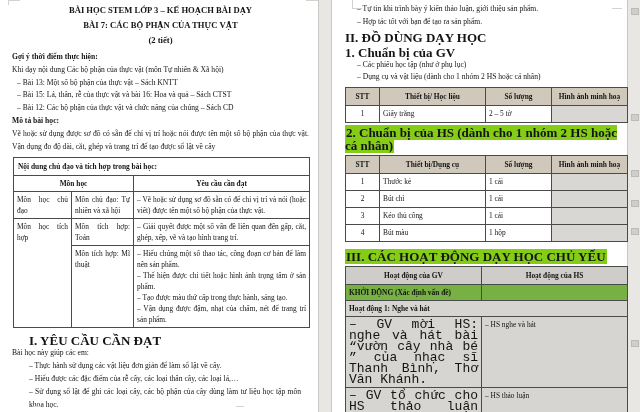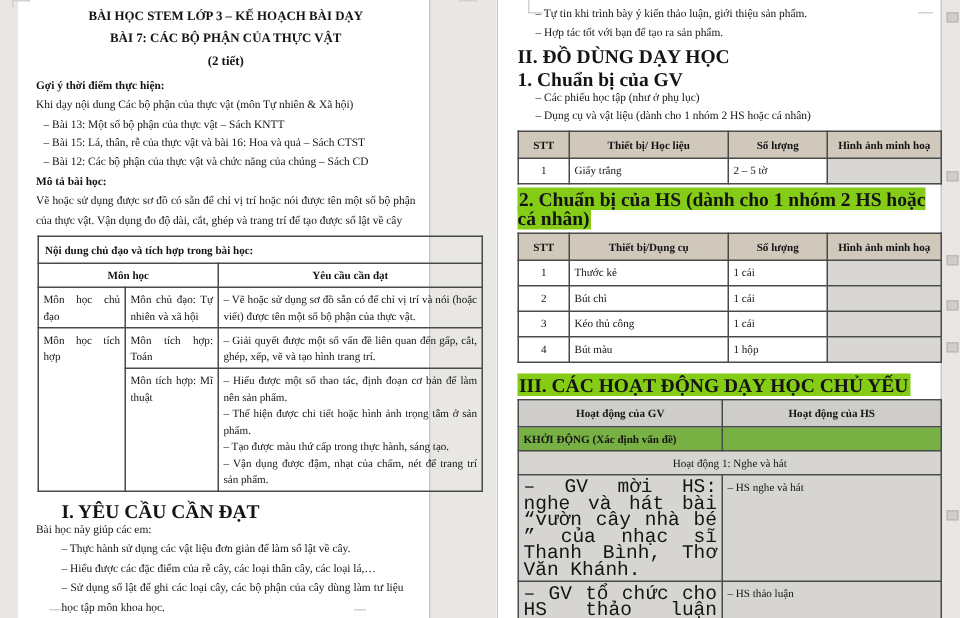--- a/index.html
+++ b/index.html
@@ -4,21 +4,21 @@
 <style>
   html,body{margin:0;padding:0;}
   body{
     width:640px;height:412px;position:relative;overflow:hidden;
     background:#e9e7e3;
     font-family:"Liberation Serif","DejaVu Serif",serif;
     color:#141414;
     -webkit-font-smoothing:antialiased;
   }
   .page{position:absolute;top:0;height:412px;background:#ffffff;}
-  #left-page{left:0;width:275px;box-shadow:inset -1px 0 0 #c9c7c3;margin-left:12px;}
+  #left-page{left:0;width:319px;box-shadow:inset -1px 0 0 #c9c7c3;}
   #right-page{left:331px;width:297px;box-shadow:inset 1px 0 0 #c9c7c3, inset -1px 0 0 #c9c7c3;}
   .inner{padding:3px 10px 0 12px;}
   #right-page .inner{padding:3px 4px 0 14px;}
 
   .title{font-size:8.6px;font-weight:bold;text-align:center;line-height:15px;margin:0;}
   p{margin:0;font-size:7.6px;line-height:12.8px;}
   .bold{font-weight:bold;}
   .just{text-align:justify;}
   .indent1{padding-left:5px;}
   .indent2{padding-left:12px;}
@@ -39,21 +39,21 @@
   .stt-table td{height:12px;}
   .stt-table .c-stt{text-align:center;}
   .img-cell{background:#d8d7d4;}
 
   
   #act-table{width:282px;margin:3px 0 0 0;}
   #act-table th{background:#cfcdc9;padding:3px 2px;}
   #act-table td{background:#d6d5d2;}
   #act-table td p{font-size:13px;line-height:11px;font-family:Liberation Mono, monospace;}
   .phase-row td{background:#77b043 !important;font-weight:bold;padding:2px 3px;}
-  .subhead-row td{font-weight:normal;text-align:center;}
+  .subhead-row td{font-weight:bold;}
 
   .hl{background:#84cc16;display:inline;padding:0 1px;}
   .sec-h{font-size:13px;font-weight:bold;line-height:13px;margin-top:2px;}
 
   
   .mark{position:absolute;background:#d4d2cd;}
   .sq{position:absolute;background:#d0cecb;border:1px solid #bdbbb7;}
 </style>
 </head>
 <body>
@@ -93,21 +93,21 @@
         <td class="just">– Vẽ hoặc sử dụng sơ đồ sẵn có để chỉ vị trí và nói (hoặc viết) được tên một số bộ phận của thực vật.</td>
       </tr>
       <tr>
         <td class="just" rowspan="2">Môn học tích hợp</td>
         <td class="just">Môn tích hợp: Toán</td>
         <td class="just">– Giải quyết được một số vấn đề liên quan đến gấp, cắt, ghép, xếp, vẽ và tạo hình trang trí.</td>
       </tr>
       <tr>
         <td class="just">Môn tích hợp: Mĩ thuật</td>
         <td>
-          <p class="just">– Hiểu được một số thao tác, định đoạn cơ bản để làm nên sản phẩm.</p>
+          <p class="just">– Hiểu chúng một số thao tác, công đoạn cơ bản để làm nên sản phẩm.</p>
           <p class="just">– Thể hiện được chi tiết hoặc hình ảnh trọng tâm ở sản phẩm.</p>
           <p class="just">– Tạo được màu thứ cấp trong thực hành, sáng tạo.</p>
           <p class="just">– Vận dụng được đậm, nhạt của chấm, nét để trang trí sản phẩm.</p>
         </td>
       </tr>
     </tbody>
       </table>
 
     <p class="sec-h indent3" style="margin-top:6px">I. YÊU CẦU CẦN ĐẠT</p>
     <p>Bài học này giúp các em:</p>

